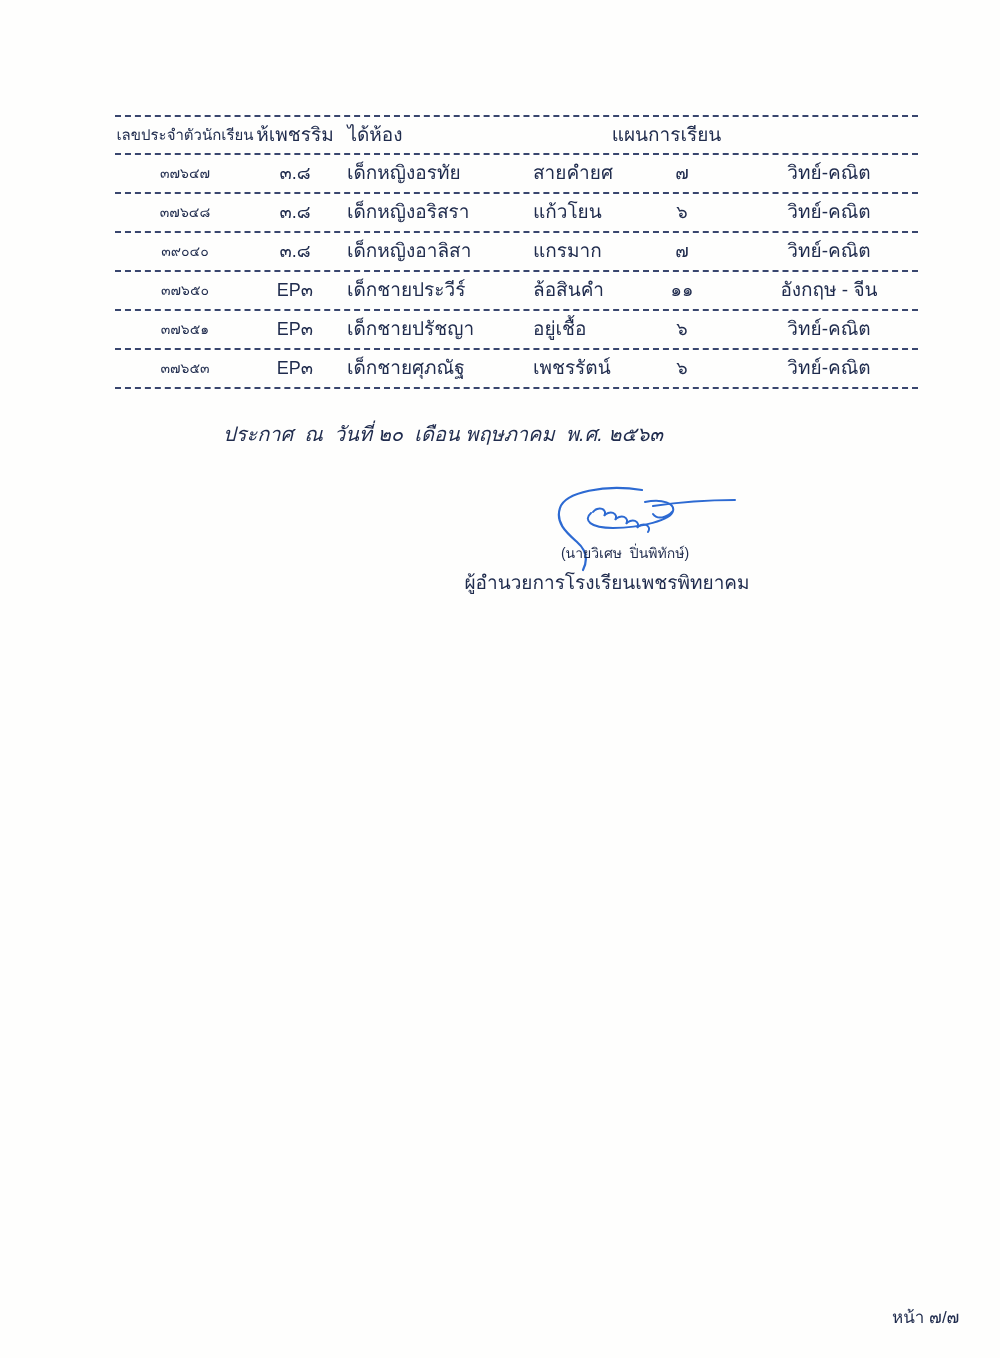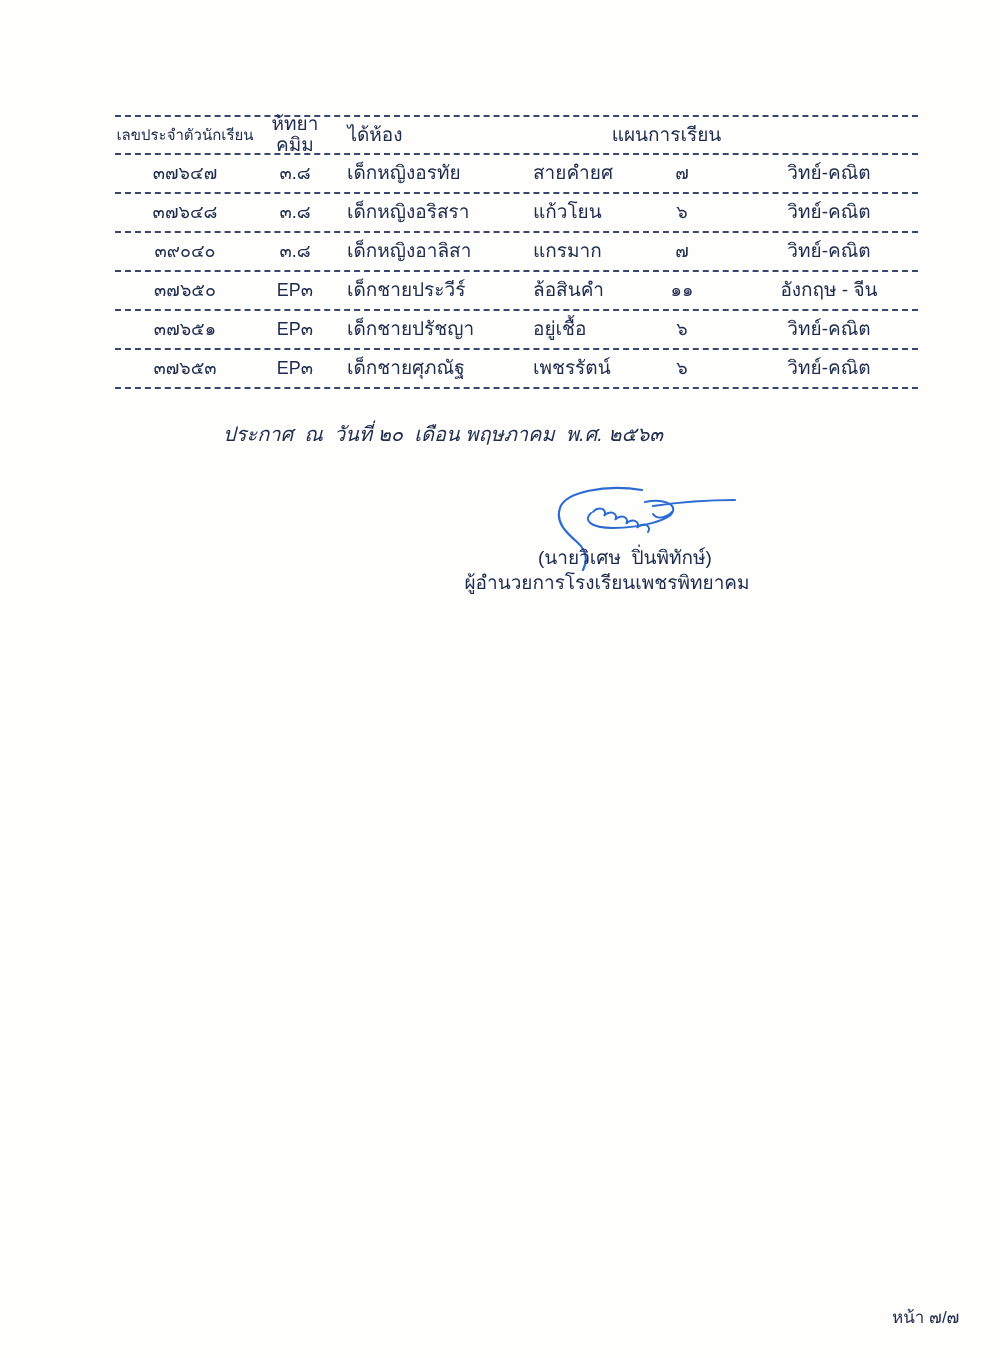--- a/index.html
+++ b/index.html
@@ -24,21 +24,21 @@
   .t-row {
     display: flex;
     align-items: center;
     height: 39px;
     border-bottom: 2px dashed #39466e;
     box-sizing: border-box;
   }
   .t-row.header { height: 38px; }
   .cell { box-sizing: border-box; line-height: 1.1; }
 
-  .c-id    { width: 140px; text-align: center; font-size: 18px; }
+  .c-id    { width: 140px; text-align: center; font-size: 14px; }
   .c-old   { width: 80px;  text-align: center; font-size: 18px; }
   .c-first { width: 198px; padding-left: 12px; font-size: 19px; }
   .c-last  { width: 127px; font-size: 19px; }
   .c-room  { width: 80px;  text-align: center; font-size: 18px; padding-right: 36px; }
   .c-prog  { flex: 1;      text-align: center; font-size: 19px; }
 
   .header .c-id   { font-size: 15px; }
   .header .c-old  { font-size: 19px; padding-left: 0; }
   .header .c-name { width: 325px; text-align: center; font-size: 19px; padding-left: 80px; }
   .header .c-room { font-size: 19px; padding-right: 0; }
@@ -61,21 +61,21 @@
     top: 478px;
     width: 200px;
     height: 95px;
   }
   .sig-name {
     position: absolute;
     left: 475px;
     top: 542px;
     width: 300px;
     text-align: center;
-    font-size: 19px;
+    font-size: 14px;
     white-space: pre;
   }
   .sig-title {
     position: absolute;
     left: 457px;
     top: 567px;
     width: 300px;
     text-align: center;
     font-size: 19px;
   }
@@ -87,21 +87,21 @@
     top: 1303px;
     font-size: 17px;
   }
 </style>
 </head>
 <body>
 
 <div class="results-table">
   <div class="t-row header">
     <div class="cell c-id">เลขประจำตัวนักเรียน</div>
-    <div class="cell c-old">ห้ทยาคมิม</div>
+    <div class="cell c-old">ห้เพชรริม</div>
     <div class="cell c-room">ได้ห้อง</div>
     <div class="cell c-prog">แผนการเรียน</div>
   </div>
   <div>
       <div class="t-row">
     <div class="cell c-id">๓๗๖๔๗</div>
     <div class="cell c-old">๓.๘</div>
     <div class="cell c-first">เด็กหญิงอรทัย</div>
     <div class="cell c-last">สายคำยศ</div>
     <div class="cell c-room">๗</div>

